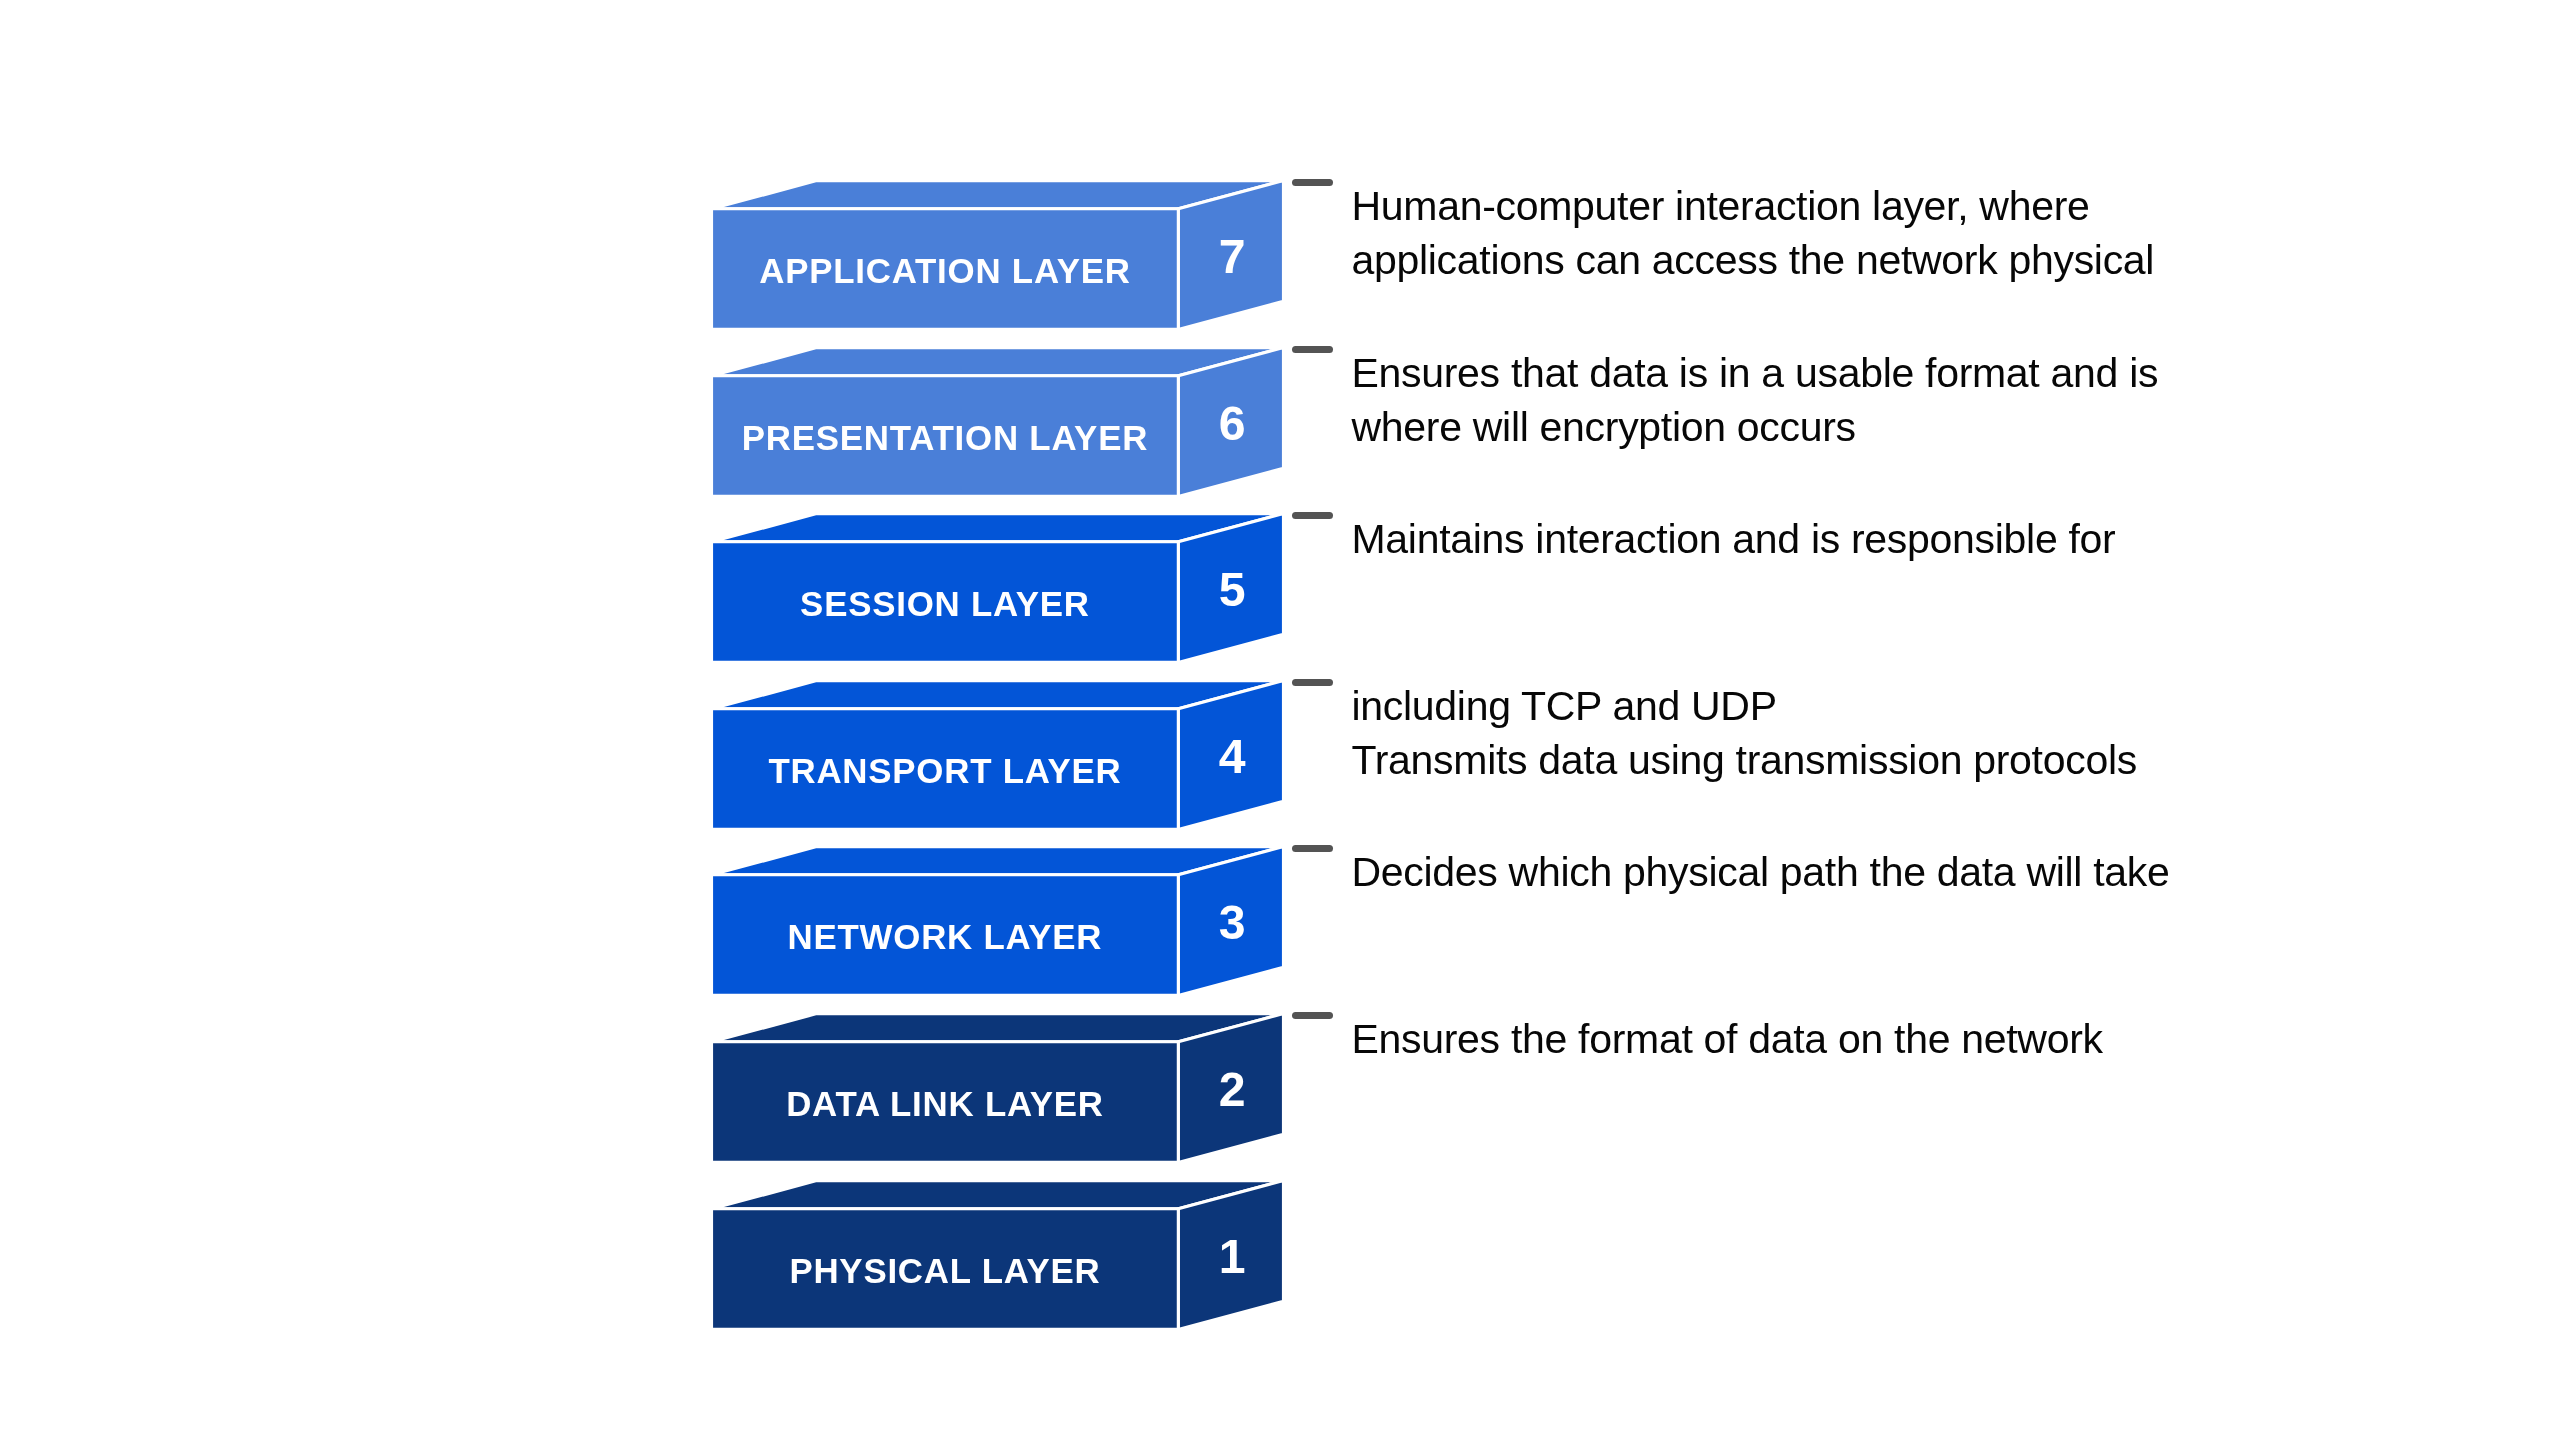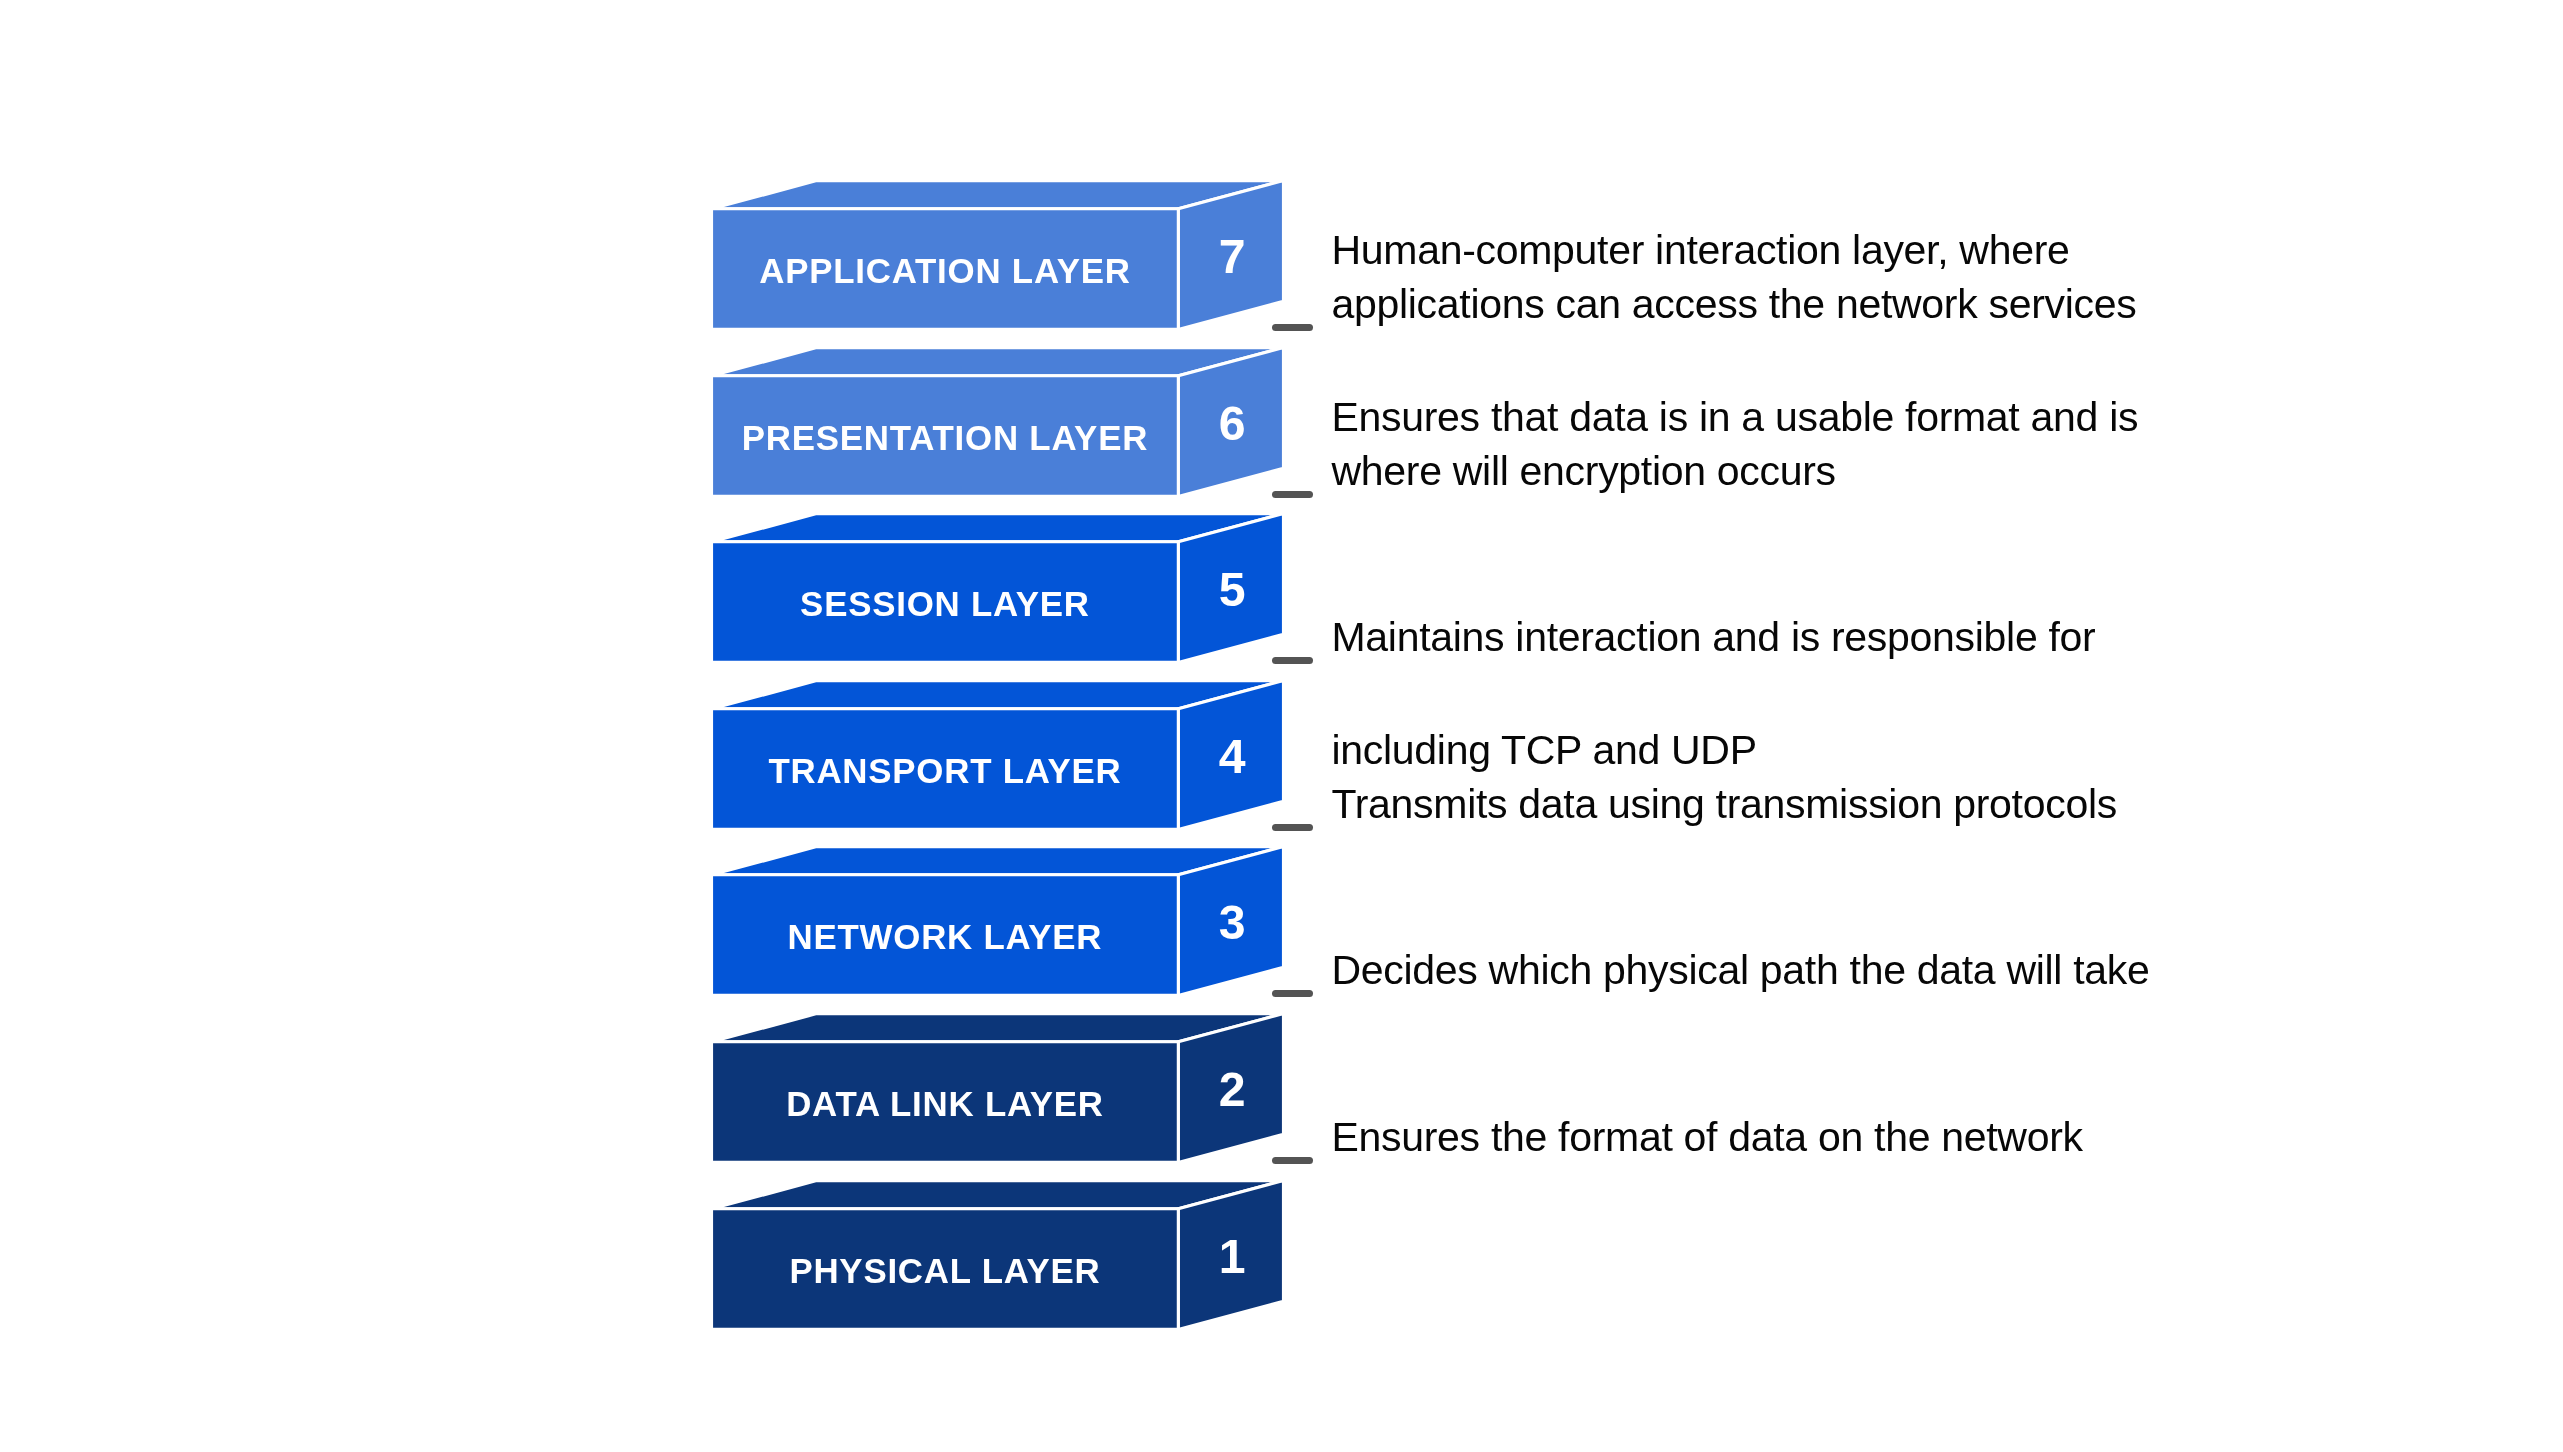--- a/index.html
+++ b/index.html
@@ -44,25 +44,25 @@
   .box-num {
     fill: #ffffff;
     font-family: "Liberation Sans", sans-serif;
     font-weight: 700;
     font-size: 94px;
     text-anchor: middle;
     dominant-baseline: central;
   }
   .desc-wrap {
     position: absolute;
-    left: 562px;
+    left: 582px;
     top: 0;
     height: 152px;
     display: flex;
-    align-items: flex-end;
+    align-items: flex-start;
   }
   .dash {
     flex: 0 0 auto;
     width: 41px;
     height: 7.2px;
     border-radius: 4.1px;
     background: #545454;
     margin-right: 18.5px;
   }
   .desc {
@@ -85,21 +85,21 @@
       <polygon class="face face-top" points="3,58 208,3 1118,3 913,58" fill="#4a7fd8"></polygon>
       <polygon class="face face-side" points="913,58 1118,3 1118,238 913,293" fill="#4a7fd8"></polygon>
       <polygon class="face face-front" points="3,58 913,58 913,293 3,293" fill="#4a7fd8"></polygon>
       <text class="box-label" x="458" y="178" text-anchor="middle" dominant-baseline="central">APPLICATION LAYER</text>
       <text class="box-num" x="1018" y="150" text-anchor="middle" dominant-baseline="central">7</text>
     </svg>
     <div class="desc-wrap">
       <div class="dash" style="background: rgb(84, 84, 84);"></div>
       <div class="desc">
             <div class="line">Human-computer interaction layer, where</div>
-            <div class="line">applications can access the network services</div>
+            <div class="line">applications can access the network physical</div>
           </div>
     </div>
   </div>
       <div class="layer-row" style="top: 346px;">
     <svg class="box3d" width="575" height="152" viewBox="0 0 1121 296">
       <polygon class="face face-top" points="3,58 208,3 1118,3 913,58" fill="#4a7fd8"></polygon>
       <polygon class="face face-side" points="913,58 1118,3 1118,238 913,293" fill="#4a7fd8"></polygon>
       <polygon class="face face-front" points="3,58 913,58 913,293 3,293" fill="#4a7fd8"></polygon>
       <text class="box-label" x="458" y="178" text-anchor="middle" dominant-baseline="central">PRESENTATION LAYER</text>
       <text class="box-num" x="1018" y="150" text-anchor="middle" dominant-baseline="central">6</text>

